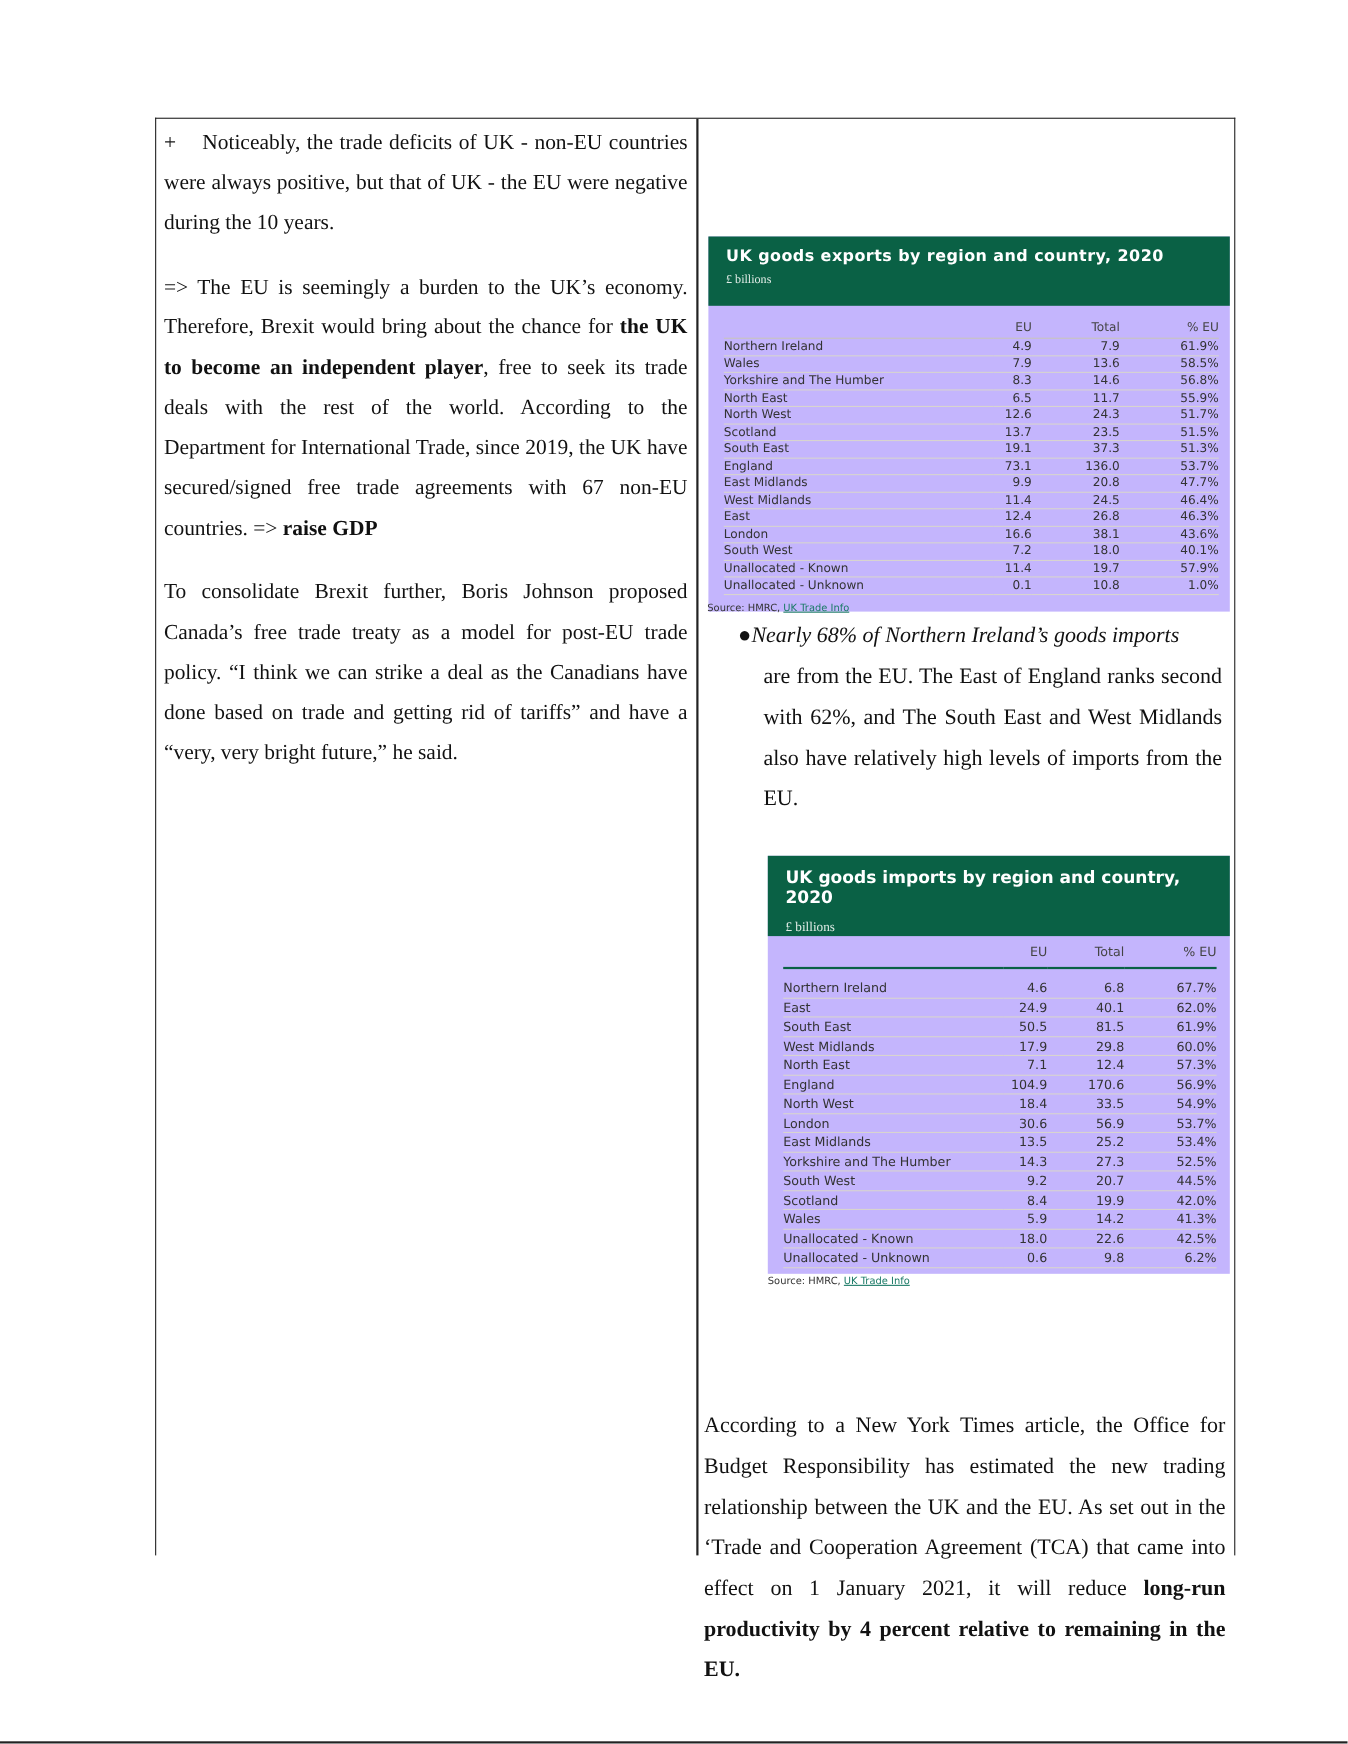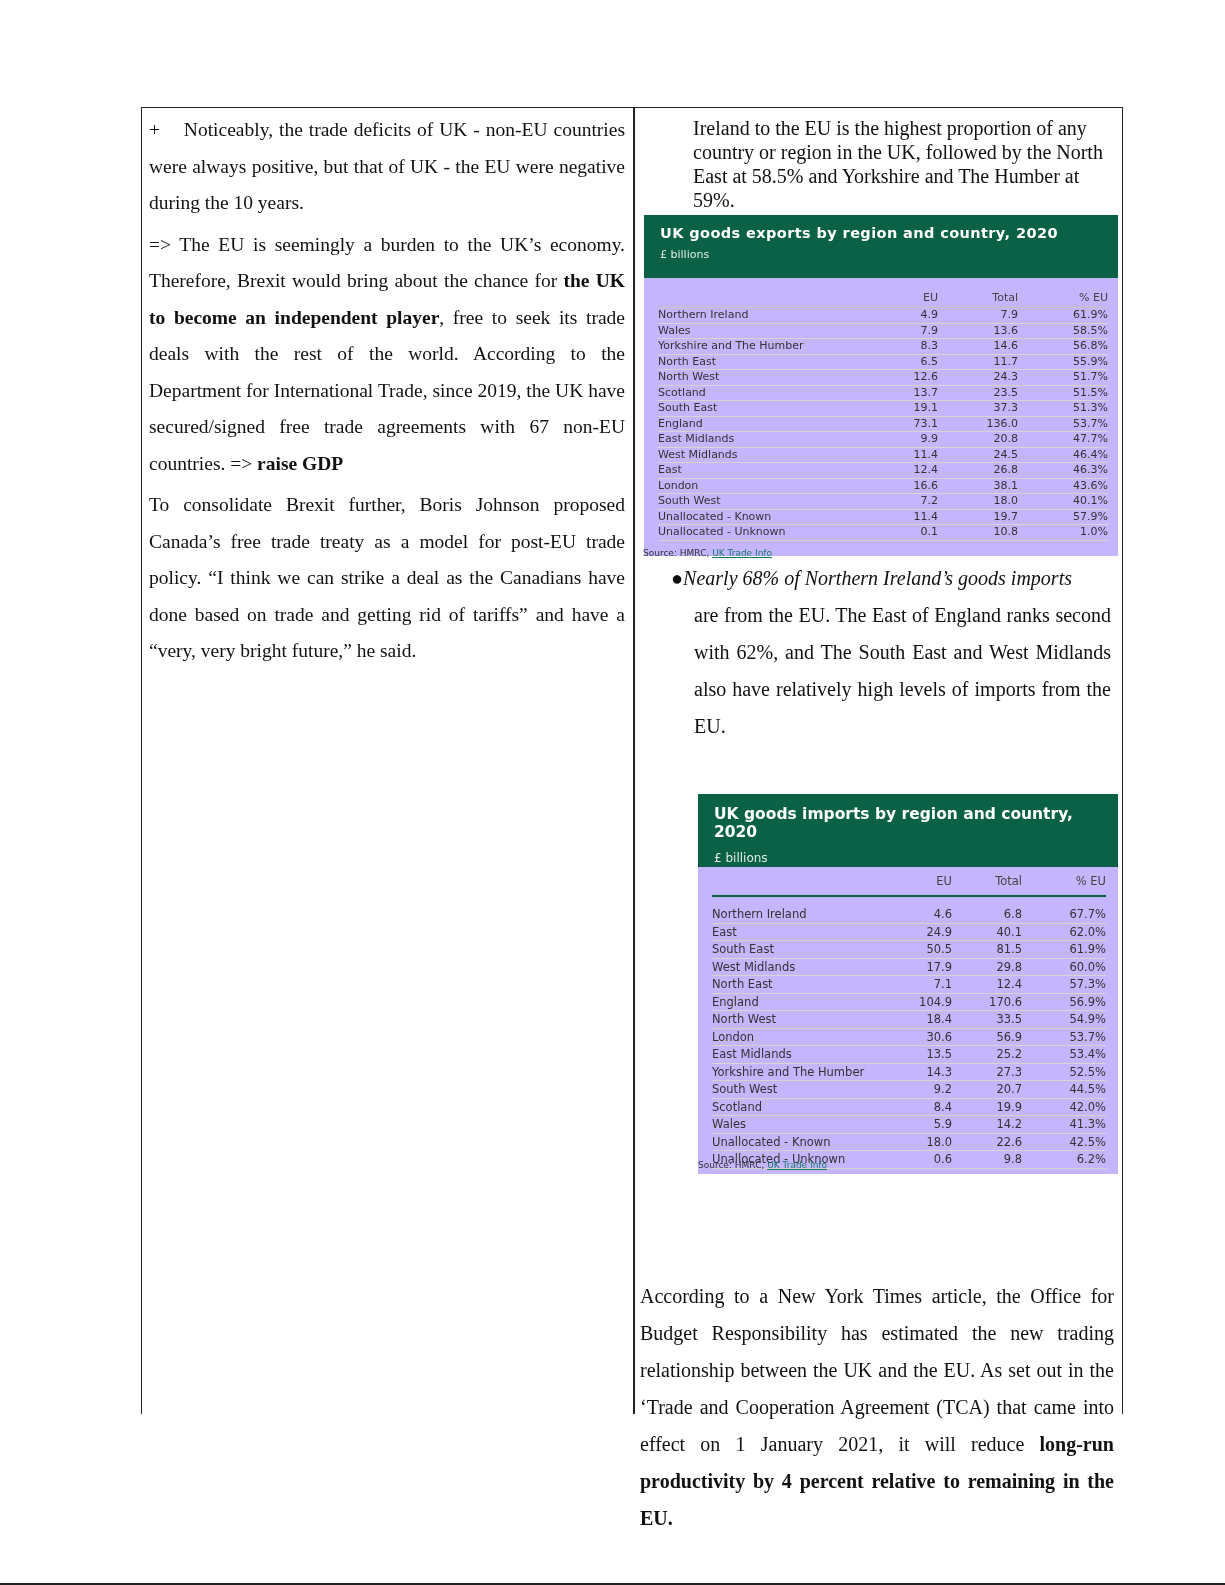--- a/index.html
+++ b/index.html
@@ -1,29 +1,29 @@
 <!DOCTYPE html>
 <html><head>
 <meta charset="utf-8">
 <style>
   html, body { margin: 0; padding: 0; background: #ffffff; }
   body { width: 1225px; height: 1585px; position: relative; overflow: hidden; font-family: "Liberation Serif", serif; color: #111; }
   .page-table { position: absolute; left: 141px; top: 107px; width: 982px; height: 1307px; border: 1.5px solid #222; border-bottom: none; box-sizing: border-box; }
   .divider { position: absolute; left: 491px; top: 0; width: 1.5px; height: 100%; background: #222; }
   .col-left { position: absolute; left: 7px; top: 4px; width: 476px; font-size: 19.5px; line-height: 36.5px; }
   .col-left p { margin: 0; }
-  .col-left p + p { margin-top: 5px; }
+  .col-left p + p { margin-top: 22px; }
   b { font-weight: bold; }
   .just { text-align: justify; }
   .col-right { position: absolute; left: 493px; top: 0; width: 487px; height: 100%; }
   .intro { position: absolute; left: 58px; top: 8px; width: 420px; font-size: 20px; line-height: 24px; }
   .tbl-block { position: absolute; background: #c4b5fd; font-family: "DejaVu Sans", sans-serif; }
   .tbl-head { background: #0a6145; color: #fff; padding: 0 16px; box-sizing: border-box; }
   .tbl-title { font-weight: bold; }
-  .tbl-sub { font-size: 11px; color: #e0ece6; }
+  .tbl-sub { font-size: 11px; color: #e0ece6; font-family: Liberation Serif, serif; }
   .tbl-grid { width: 100%; border-collapse: collapse; }
   .tbl-grid td, .tbl-grid th { padding: 0; font-weight: normal; color: #333; white-space: nowrap; }
   .tbl-grid td.num, .tbl-grid th.num { text-align: right; }
   .tbl-grid tr.row td { border-bottom: 1px solid #d8d4cf; }
   .source { position: absolute; font-family: "DejaVu Sans", sans-serif; font-size: 9px; color: #333; }
   .source a { color: #1a7a66; text-decoration: underline; }
   
   #exports { left: 9px; top: 107px; width: 474px; height: 341px; }
   #exports .tbl-head { height: 63px; padding-top: 10px; }
   #exports .tbl-title { font-size: 14.5px; letter-spacing: 0.4px; }
@@ -32,21 +32,21 @@
   #exports .tbl-grid th { height: 20px; color: #444; }
   #exports .tbl-grid tr.row td { height: 14.5px; line-height: 14px; }
   #exports .tbl-grid tr.hdr th { border-bottom: 1px solid #c8c4bf; }
   #exports .c1 { width: 245px; } #exports .c2 { width: 35px; } #exports .c3 { width: 80px; } #exports .c4 { width: 90px; }
   #src-exports { left: 8px; top: 440px; }
   
   .bullet-para { position: absolute; left: 36px; top: 452px; width: 440px; font-size: 20px; line-height: 37px; }
   .bullet-para .first { display: block; font-style: italic; }
   .bullet-para .rest { display: block; padding-left: 23px; text-align: justify; }
   
-  #imports { left: 63px; top: 670px; width: 420px; height: 380px; margin-top: 16px; }
+  #imports { left: 63px; top: 670px; width: 420px; height: 380px; }
   #imports .tbl-head { height: 73px; padding-top: 11px; }
   #imports .tbl-title { font-size: 15.5px; }
   #imports .tbl-sub { margin-top: 10px; font-size: 12px; }
   #imports .tbl-grid { position: absolute; left: 14px; top: 73px; width: 394px; font-size: 11.5px; }
   #imports .tbl-grid th { height: 28px; color: #444; }
   #imports .tbl-grid tr.hdr th { border-bottom: 2px solid #0a6145; }
   #imports .tbl-grid tr.spacer td { height: 9px; }
   #imports .tbl-grid tr.row td { height: 16.5px; line-height: 16px; }
   #imports .c1 { width: 200px; } #imports .c2 { width: 40px; } #imports .c3 { width: 70px; } #imports .c4 { width: 84px; }
   #src-imports { left: 63px; top: 1052px; }
@@ -66,21 +66,20 @@
     </p>
     <p class="just">
       <span>=&gt; The EU is seemingly a burden to the UK’s economy. Therefore, Brexit would bring about the chance for </span><b>the UK to become an independent player</b><span>, free to seek its trade deals with the rest of the world. According to the Department for International Trade, since 2019, the UK have secured/signed free trade agreements with 67 non-EU countries. =&gt; </span><b>raise GDP</b>
     </p>
     <p class="just">
       <span>To consolidate Brexit further, Boris Johnson proposed Canada’s free trade treaty as a model for post-EU trade policy. “I think we can strike a deal as the Canadians have done based on trade and getting rid of tariffs” and have a “very, very bright future,” he said.</span>
     </p>
   </div>
 
   <div class="col-right">
-    <div class="intro">Ireland to the EU is the highest proportion of any country or region in the UK, followed by the North East at 58.5% and Yorkshire and The Humber at 59%.</div>
 
     <div class="tbl-block" id="exports">
       <div class="tbl-head">
         <div class="tbl-title">UK goods exports by region and country, 2020</div>
         <div class="tbl-sub">£ billions</div>
       </div>
       <table class="tbl-grid">
         <thead>
           <tr class="hdr">
             <th class="c1"></th>

